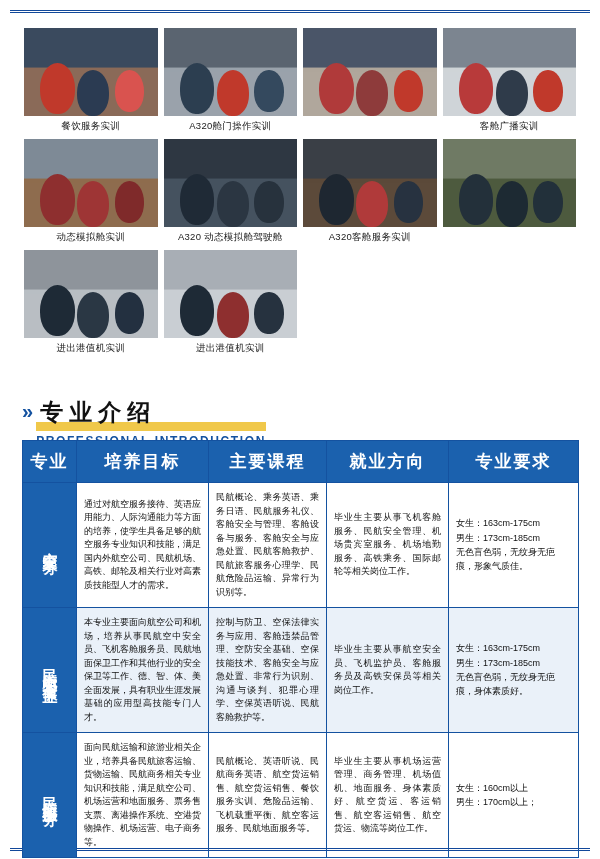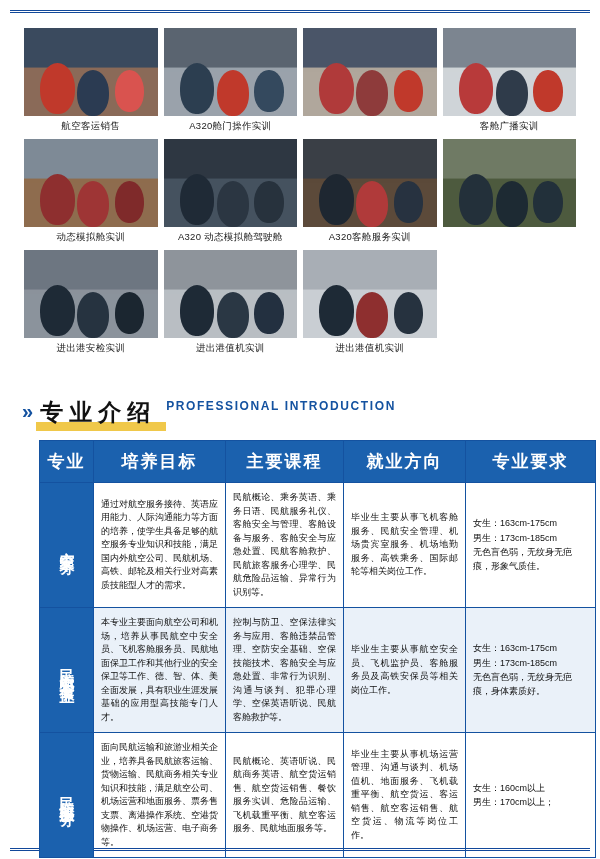--- a/index.html
+++ b/index.html
@@ -67,41 +67,41 @@
 
   
   .section-head {
     position: absolute; left: 22px; top: 396px;
     display: flex; align-items: flex-start;
   }
   .chev {
     color: #1452a0; font-size: 20px; font-weight: bold;
     letter-spacing: -3px; margin-right: 6px; line-height: 30px;
   }
-  .head-block { display: flex; flex-direction: row; }
+  .head-block { display: flex; flex-direction: column; }
   .head-title-wrap { position: relative; display: inline-block; }
   .head-title {
     display: inline-block;
     font-size: 23px; font-weight: bold; color: #111;
     letter-spacing: 6px;
     padding: 1px 10px 3px 4px;
     position: relative; z-index: 2;
   }
   .head-underline {
     position: absolute; left: 0; bottom: 0px; width: 100%; height: 9px;
     background: #f0c84a; z-index: 1;
   }
   .head-sub {
     font-size: 12px; color: #1452a0; letter-spacing: 1.6px;
     margin-top: 3px; font-weight: bold;
   }
 
   
   .table {
-    position: absolute; left: 39px; top: 440px;
+    position: absolute; left: 22px; top: 440px;
     width: 556px;
     border-collapse: collapse;
     table-layout: fixed;
   }
   .table th, .table td {
     border: 1px solid #1452a0;
     vertical-align: middle;
   }
   .table thead th {
     background: #1b61ae;
@@ -160,21 +160,21 @@
   <div class="photo-grid" id="photo-grid">
       <div class="photo-cell">
         <div class="photo">
           <div class="sky" style="background: rgb(58, 74, 94);"></div>
           <div class="ground" style="background: rgb(138, 106, 88);"></div>
           <div class="streak" style="top: 44%; background: rgb(138, 106, 88);"></div>
           <div class="blobA" style="background: rgb(192, 57, 43);"></div>
           <div class="blobB" style="background: rgb(43, 59, 82);"></div>
           <div class="blobC" style="background: rgb(217, 83, 79);"></div>
         </div>
-        <div class="cap">航空客运销售</div>
+        <div class="cap">餐饮服务实训</div>
       </div>
       <div class="photo-cell">
         <div class="photo">
           <div class="sky" style="background: rgb(90, 100, 112);"></div>
           <div class="ground" style="background: rgb(154, 162, 171);"></div>
           <div class="streak" style="top: 44%; background: rgb(154, 162, 171);"></div>
           <div class="blobA" style="background: rgb(44, 62, 80);"></div>
           <div class="blobB" style="background: rgb(192, 57, 43);"></div>
           <div class="blobC" style="background: rgb(52, 73, 94);"></div>
         </div>
@@ -236,31 +236,20 @@
       </div>
       <div class="photo-cell">
         <div class="photo">
           <div class="sky" style="background: rgb(111, 122, 100);"></div>
           <div class="ground" style="background: rgb(77, 90, 62);"></div>
           <div class="streak" style="top: 44%; background: rgb(77, 90, 62);"></div>
           <div class="blobA" style="background: rgb(35, 48, 58);"></div>
           <div class="blobB" style="background: rgb(29, 42, 51);"></div>
           <div class="blobC" style="background: rgb(34, 48, 58);"></div>
         </div>
-      </div>
-      <div class="photo-cell">
-        <div class="photo">
-          <div class="sky" style="background: rgb(109, 118, 129);"></div>
-          <div class="ground" style="background: rgb(139, 147, 156);"></div>
-          <div class="streak" style="top: 44%; background: rgb(139, 147, 156);"></div>
-          <div class="blobA" style="background: rgb(30, 42, 54);"></div>
-          <div class="blobB" style="background: rgb(38, 51, 64);"></div>
-          <div class="blobC" style="background: rgb(27, 38, 48);"></div>
-        </div>
-        <div class="cap">进出港安检实训</div>
       </div>
       <div class="photo-cell">
         <div class="photo">
           <div class="sky" style="background: rgb(142, 148, 155);"></div>
           <div class="ground" style="background: rgb(185, 190, 195);"></div>
           <div class="streak" style="top: 44%; background: rgb(185, 190, 195);"></div>
           <div class="blobA" style="background: rgb(30, 42, 54);"></div>
           <div class="blobB" style="background: rgb(42, 55, 68);"></div>
           <div class="blobC" style="background: rgb(35, 48, 64);"></div>
         </div>
@@ -323,19 +312,19 @@
           <td class="body">控制与防卫、空保法律实务与应用、客舱违禁品管理、空防安全基础、空保技能技术、客舱安全与应急处置、非常行为识别、沟通与谈判、犯罪心理学、空保英语听说、民航客舱救护等。</td>
           <td class="body">毕业生主要从事航空安全员、飞机监护员、客舱服务员及高铁安保员等相关岗位工作。</td>
           <td class="req" style="white-space: pre-line;">女生：163cm-175cm
 男生：173cm-185cm
 无色盲色弱，无纹身无疤痕，身体素质好。</td>
         </tr>
         <tr>
           <td class="major"><span class="vert">民航运输服务</span></td>
           <td class="body">面向民航运输和旅游业相关企业，培养具备民航旅客运输、货物运输、民航商务相关专业知识和技能，满足航空公司、机场运营和地面服务、票务售支票、离港操作系统、空港货物操作、机场运营、电子商务等。</td>
           <td class="body">民航概论、英语听说、民航商务英语、航空货运销售、航空货运销售、餐饮服务实训、危险品运输、飞机载重平衡、航空客运服务、民航地面服务等。</td>
-          <td class="body">毕业生主要从事机场运营管理、沟通与谈判、机场值机、地面服务、飞机载重平衡、航空货运、客运销售、航空客运销售、航空货运、物流等岗位工作。</td>
+          <td class="body">毕业生主要从事机场运营管理、商务管理、机场值机、地面服务、身体素质好、航空货运、客运销售、航空客运销售、航空货运、物流等岗位工作。</td>
           <td class="req" style="white-space: pre-line; margin-left: 29px;">女生：160cm以上
 男生：170cm以上；</td>
         </tr>
       </tbody>
   </table>
 </div>
 
 </body></html>

